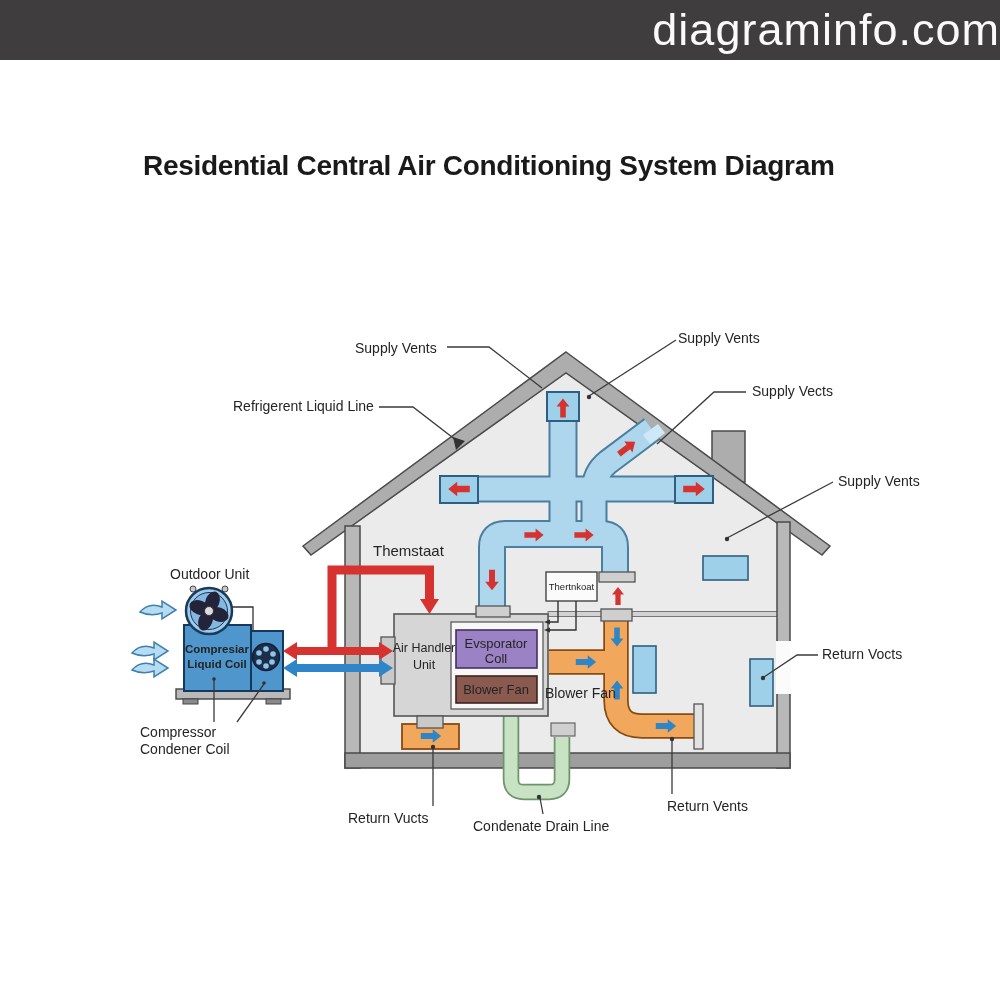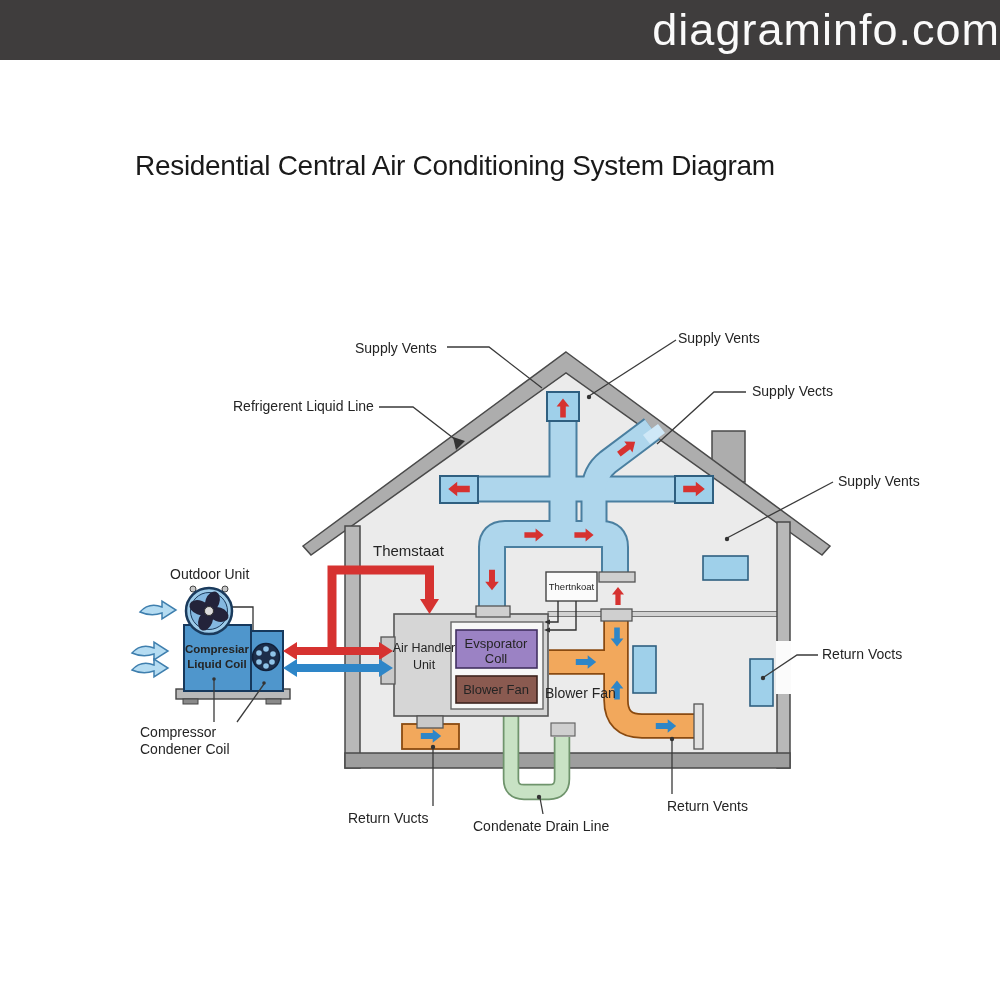--- a/index.html
+++ b/index.html
@@ -1,19 +1,19 @@
 <!DOCTYPE html>
 <html><head>
 <meta charset="utf-8">
 <style>
   html,body{margin:0;padding:0;background:#ffffff;}
   body{width:1000px;height:1000px;position:relative;font-family:"Liberation Sans",sans-serif;overflow:hidden;}
   .header{position:absolute;left:0;top:0;width:1000px;height:60px;background:#3f3d3d;display:flex;align-items:center;justify-content:flex-end;}
   .header .site{color:#fafafa;font-size:45px;font-weight:300;letter-spacing:1px;}
-  .title{position:absolute;left:135px;top:150px;width:760px;color:#1a1a1a;font-size:28px;font-weight:400;letter-spacing:-0.3px;white-space:nowrap;}
+  .title{position:absolute;left:143px;top:150px;width:760px;color:#1a1a1a;font-size:28px;font-weight:700;letter-spacing:-0.3px;white-space:nowrap;}
   svg{position:absolute;left:0;top:0;}
   svg text{font-family:"Liberation Sans",sans-serif;fill:#242424;}
   .lbl{font-size:14px;}
   .lbl-big{font-size:15px;}
 </style>
 </head>
 <body>
 
 <div class="header">
   <div class="site">diagraminfo.com</div>

